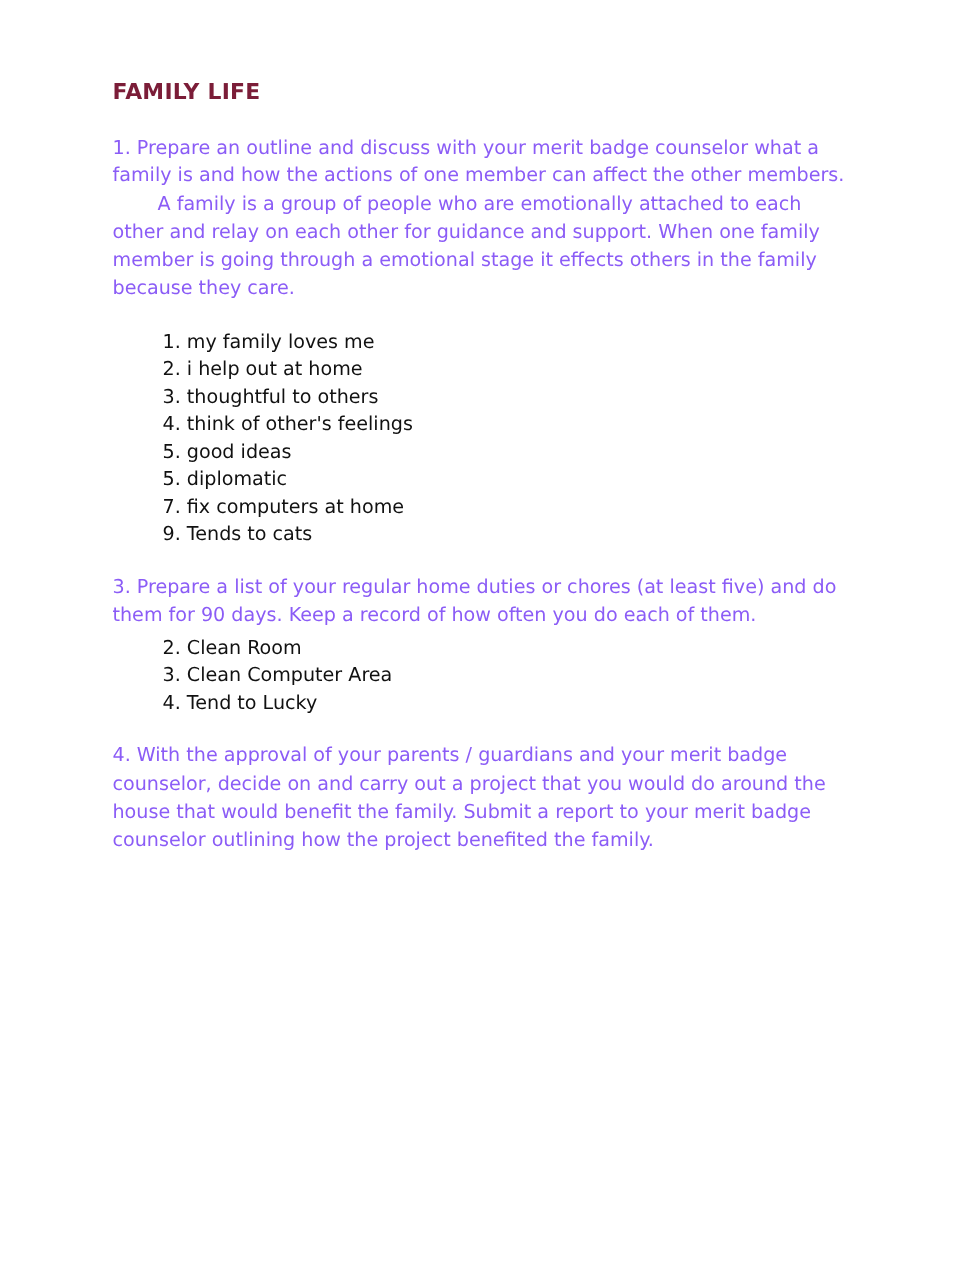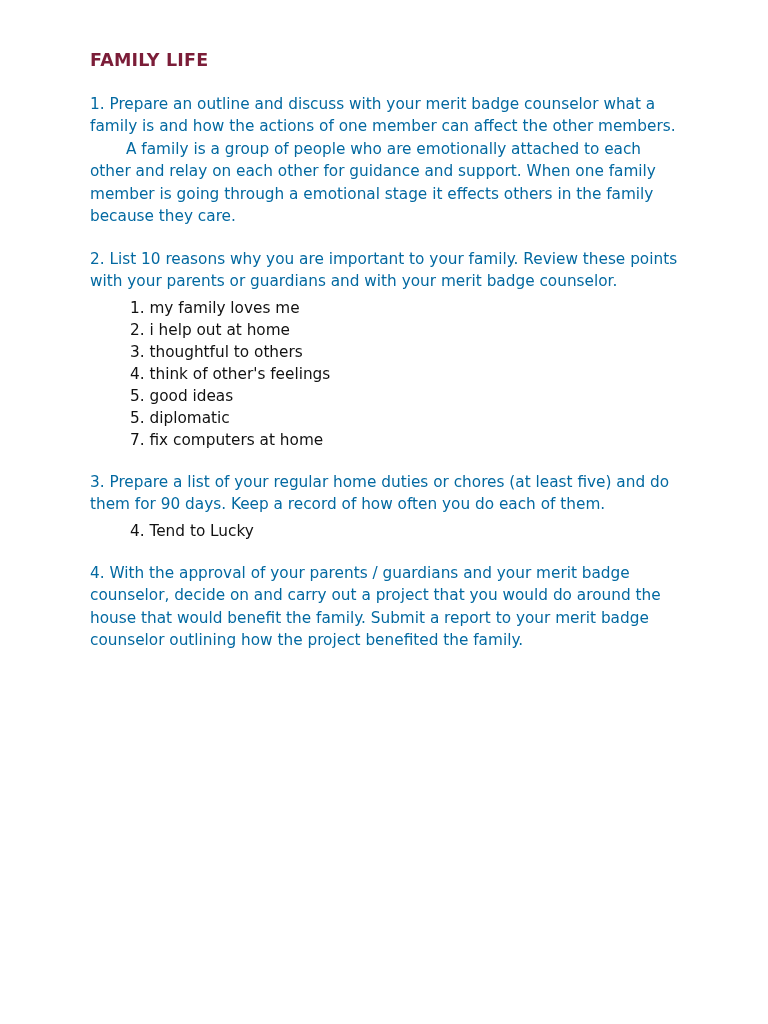--- a/index.html
+++ b/index.html
@@ -11,36 +11,36 @@
     width: 768px;
     height: 1024px;
     font-family: "DejaVu Sans", sans-serif;
     color: #111111;
     overflow: hidden;
   }
   .page {
     box-sizing: border-box;
     width: 768px;
     height: 1024px;
-    padding: 50px 88px 40px 90px;
+    padding: 64px 88px 40px 90px;
     background: #ffffff;
   }
   .doc-title {
     font-size: 17.5px;
     font-weight: bold;
     color: #7b1d38;
     letter-spacing: 0.2px;
     margin: 0 0 22px 0;
     line-height: 1.2;
   }
   .para {
     font-size: 15.3px;
     line-height: 1.47;
     margin: 0 0 0 0;
-    color: #0369a1;
+    color: #8b5cf6;
     text-align: left;
   }
   .block {
     margin-bottom: 20px;
   }
   .block:last-child {
     margin-bottom: 12px;
   }
   .indent-para {
     text-indent: 36px;
@@ -63,35 +63,37 @@
 <div class="page">
 
   <h1 class="doc-title">FAMILY LIFE</h1>
 
   <div class="block">
     <p class="para">1. Prepare an outline and discuss with your merit badge counselor what a family is and how the actions of one member can affect the other members.</p>
     <p class="para indent-para">A family is a group of people who are emotionally attached to each other and relay on each other for guidance and support. When one family member is going through a emotional stage it effects others in the family because they care.</p>
   </div>
 
   <div class="block">
-    <p class="para">2. List 10 reasons why you are important to your family. Review these points with your parents or guardians and with your merit badge counselor.</p>
     <ul class="list">
       <li>1. my family loves me</li>
       <li>2. i help out at home</li>
       <li>3. thoughtful to others</li>
       <li>4. think of other's feelings</li>
       <li>5. good ideas</li>
       <li>5. diplomatic</li>
       <li>7. fix computers at home</li>
+      <li>9. Tends to cats</li>
     </ul>
   </div>
 
   <div class="block">
     <p class="para">3. Prepare a list of your regular home duties or chores (at least five) and do them for 90 days. Keep a record of how often you do each of them.</p>
     <ul class="list">
+      <li>2. Clean Room</li>
+      <li>3. Clean Computer Area</li>
       <li>4. Tend to Lucky</li>
     </ul>
   </div>
 
   <div class="block">
     <p class="para">4. With the approval of your parents / guardians and your merit badge counselor, decide on and carry out a project that you would do around the house that would benefit the family. Submit a report to your merit badge counselor outlining how the project benefited the family.</p>
   </div>
 
 </div>
 

